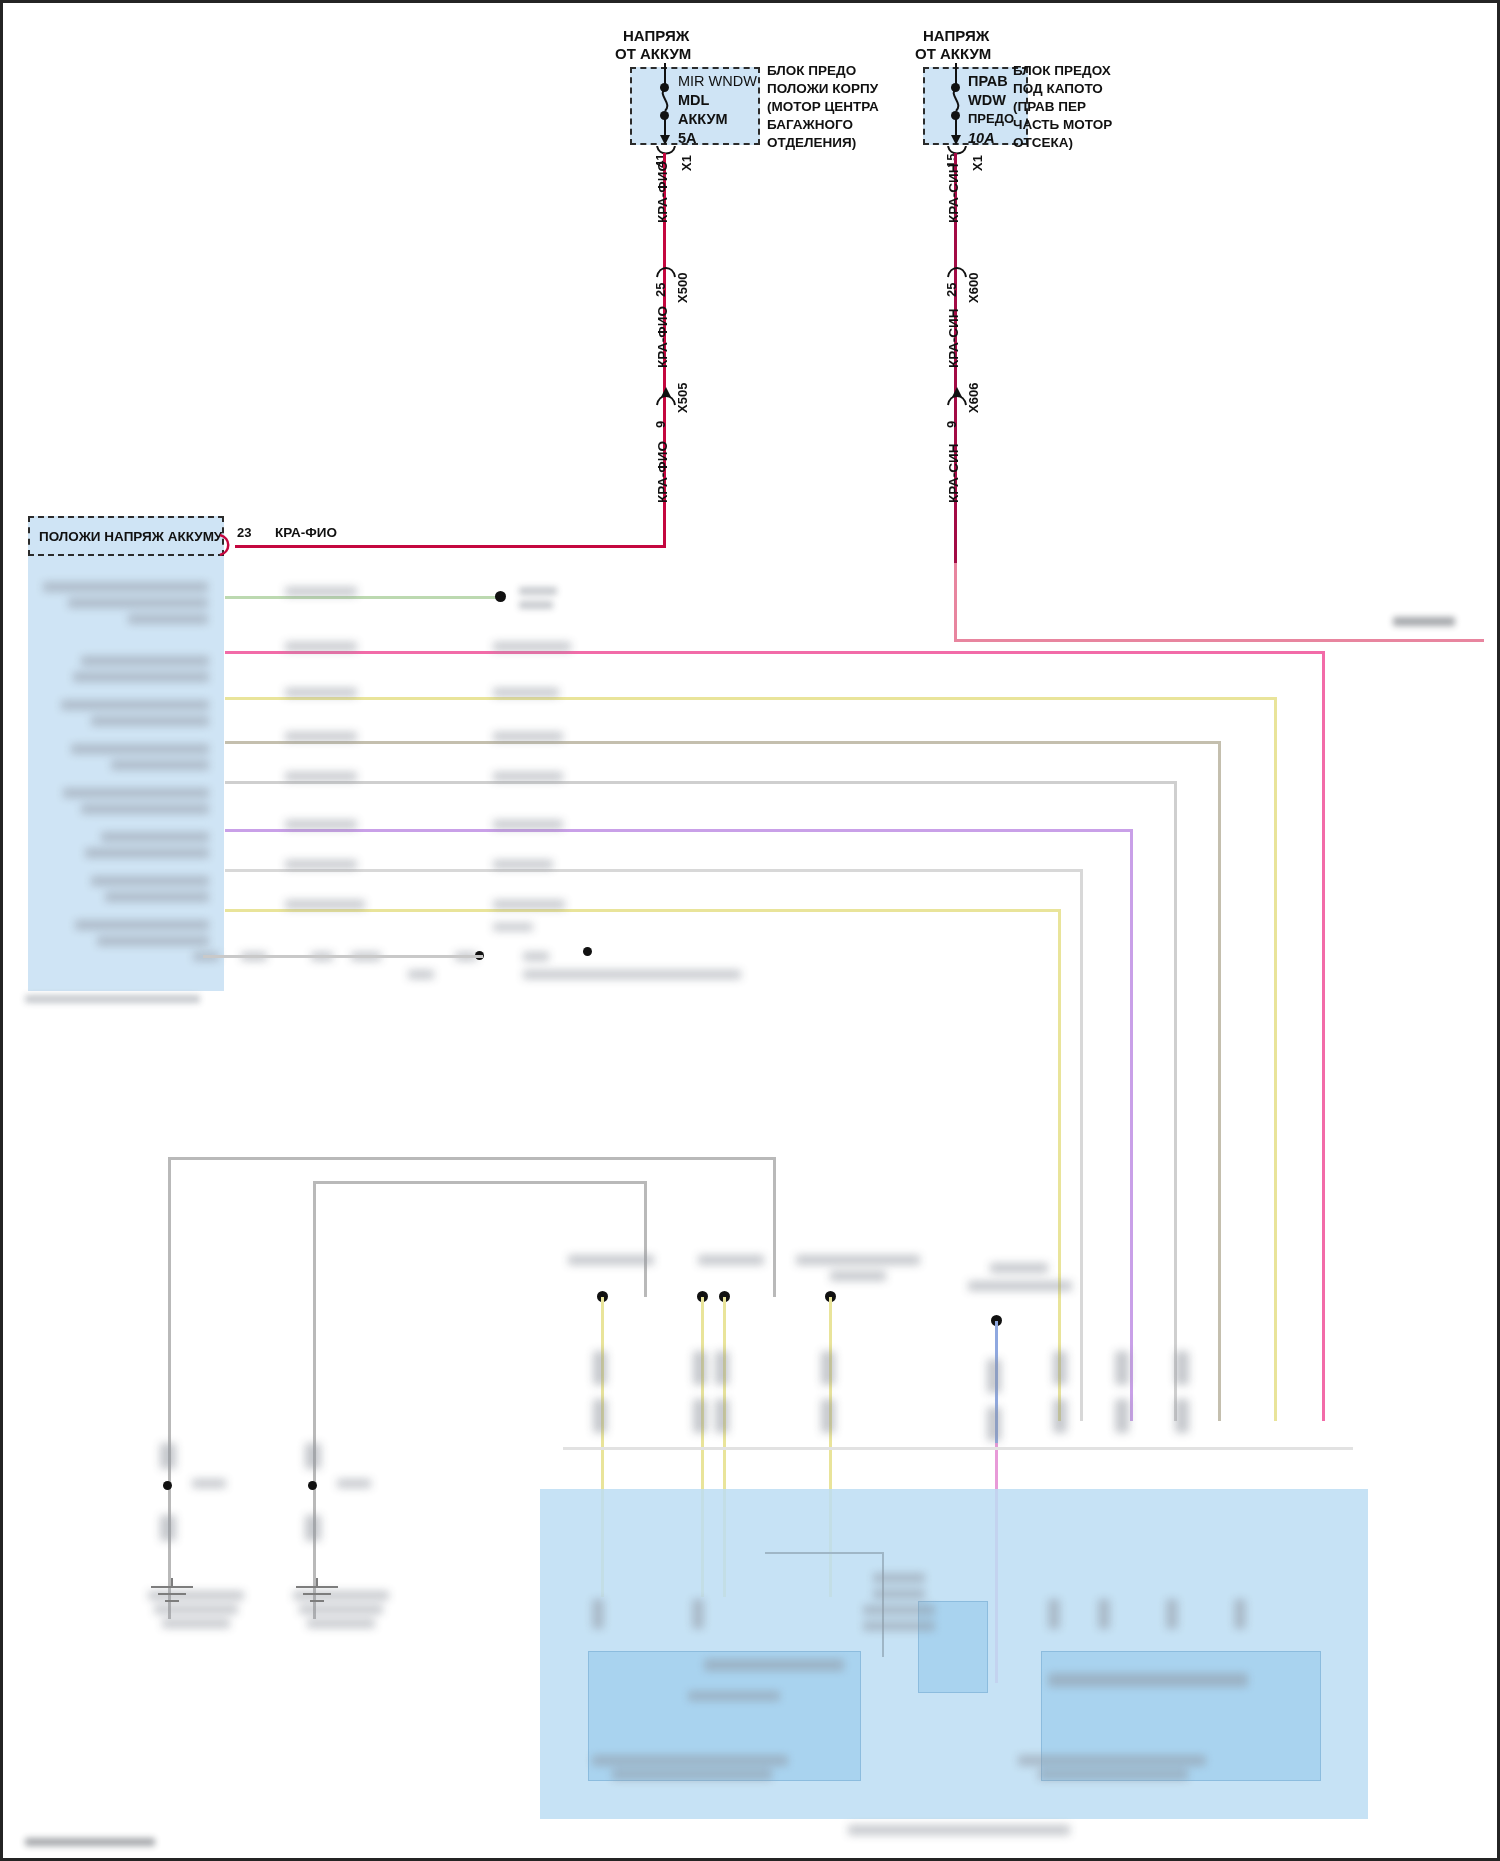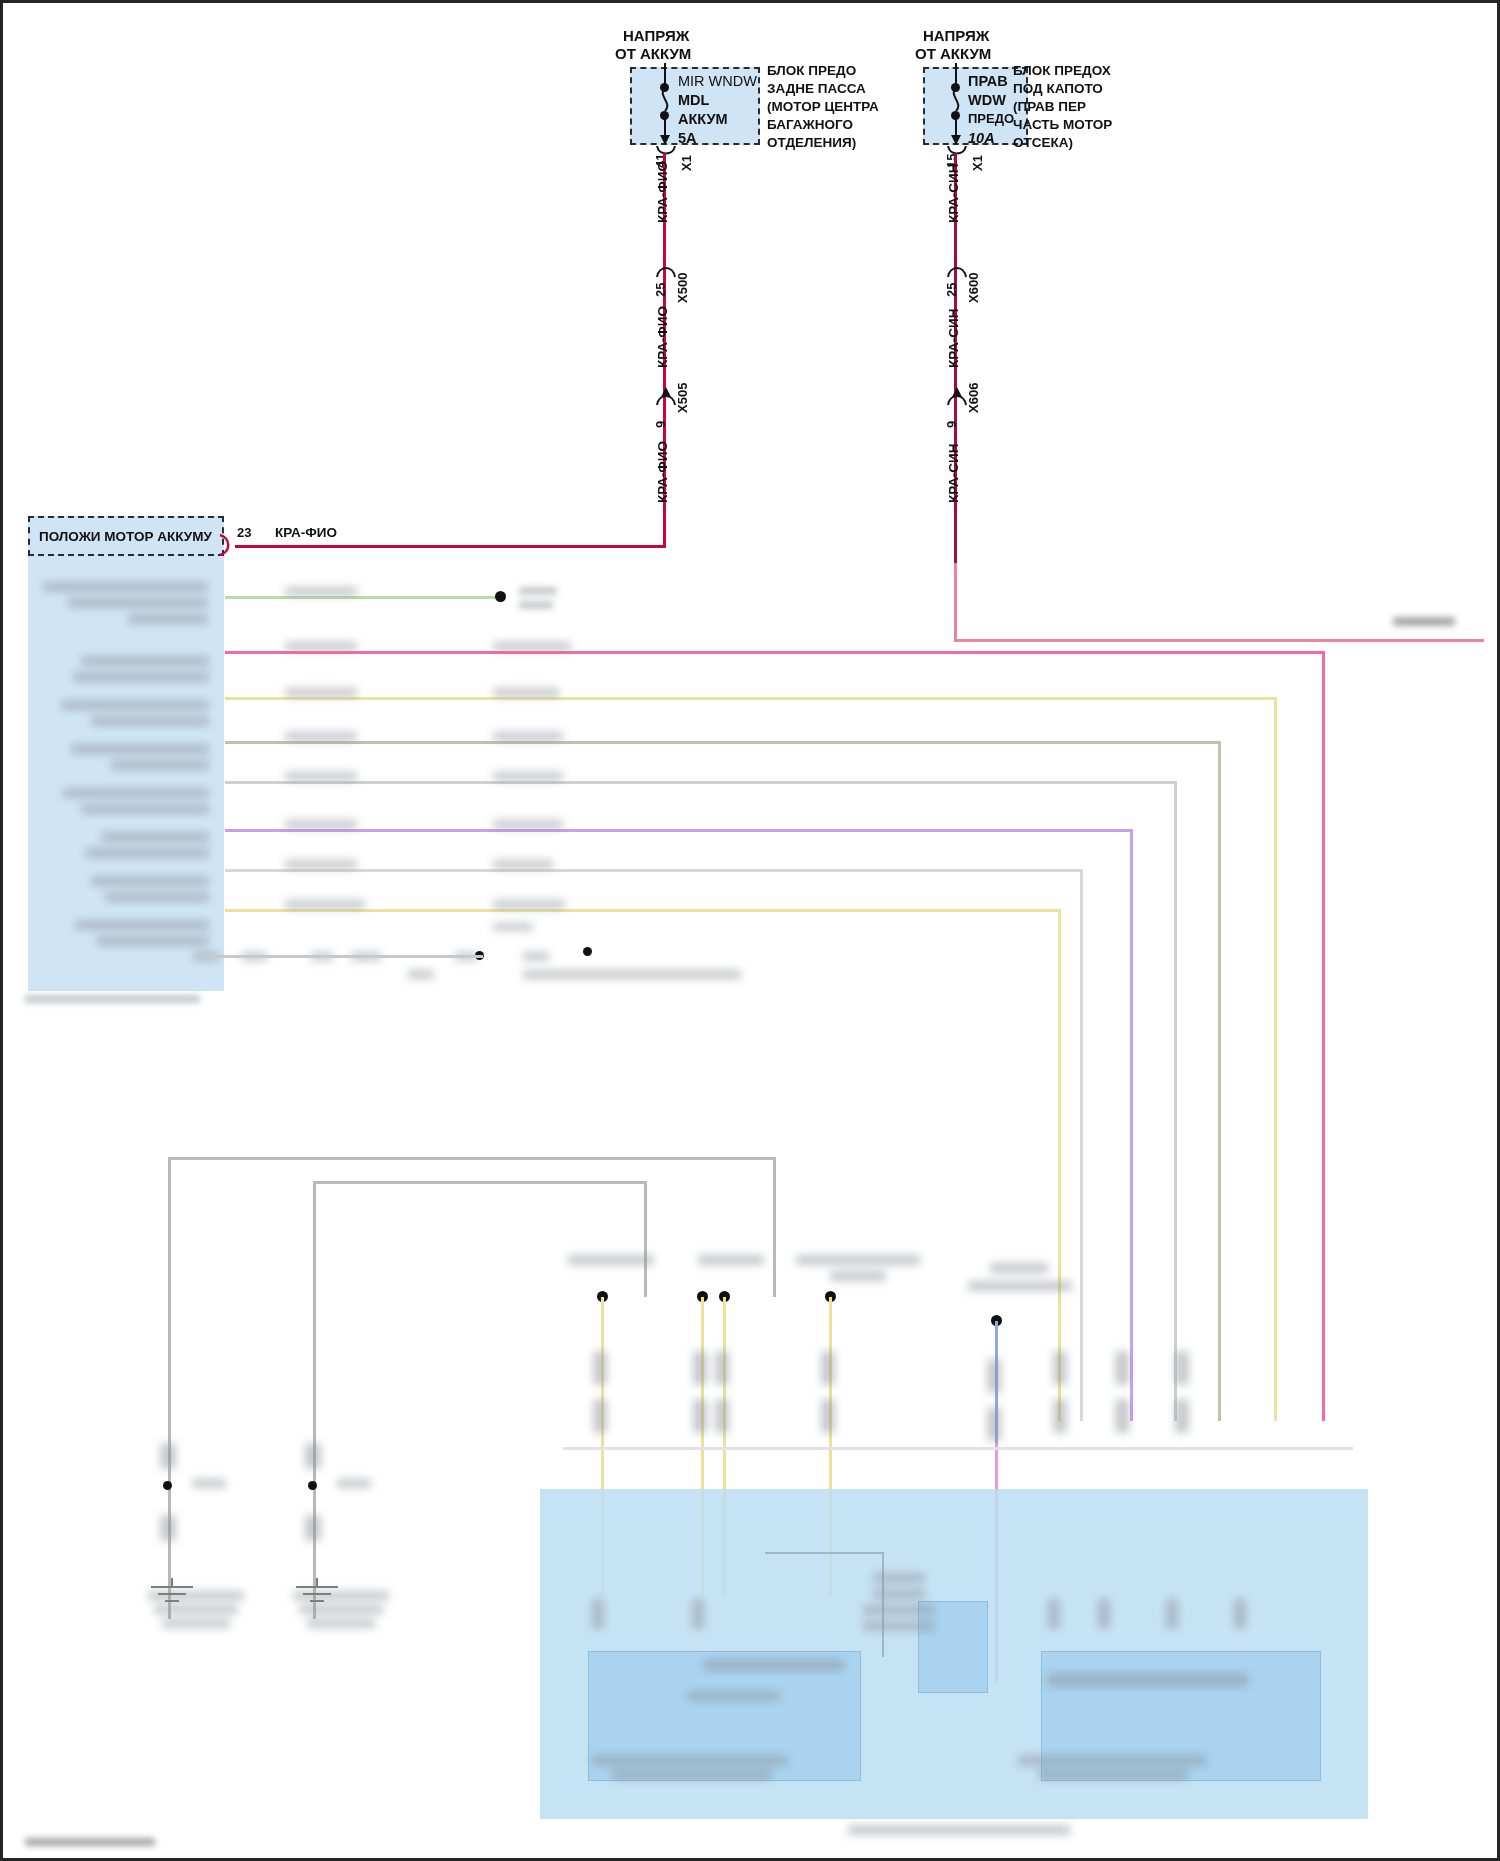--- a/index.html
+++ b/index.html
@@ -119,21 +119,21 @@
     <line x1="9" y1="0" x2="9" y2="20" stroke="#111" stroke-width="2"></line>
     <polygon points="9,28 4,18 14,18" fill="#111"></polygon>
   </svg>
 
   <div class="lbl" style="left:675px; top:70px; font-size:14.5px; font-weight:400;">MIR WNDW</div>
   <div class="lbl" style="left:675px; top:89px; font-size:14.5px; font-weight:700;">MDL</div>
   <div class="lbl" style="left:675px; top:108px; font-size:14.5px; font-weight:700;">АККУМ</div>
   <div class="lbl" style="left:675px; top:127px; font-size:14.5px; font-weight:700;">5A</div>
 
   <div class="lbl" style="left:764px; top:60px; font-size:13.5px; font-weight:700;">БЛОК ПРЕДО</div>
-  <div class="lbl" style="left:764px; top:78px; font-size:13.5px; font-weight:700;">ЗАДНЕ ПАССА</div>
+  <div class="lbl" style="left:764px; top:78px; font-size:13.5px; font-weight:700;">ПОЛОЖИ КОРПУ</div>
   <div class="lbl" style="left:764px; top:96px; font-size:13.5px; font-weight:700;">(МОТОР ЦЕНТРА</div>
   <div class="lbl" style="left:764px; top:114px; font-size:13.5px; font-weight:700;">БАГАЖНОГО</div>
   <div class="lbl" style="left:764px; top:132px; font-size:13.5px; font-weight:700;">ОТДЕЛЕНИЯ)</div>
 
   <svg class="abs" style="left:650px; top:143px;" width="26" height="14">
     <path d="M4 0 C 6 10, 20 10, 22 0" stroke="#111" stroke-width="2" fill="none"></path>
   </svg>
   <div class="lbl-rot" style="left:650px; top:165px; font-size:13px; font-weight:700;">41</div>
   <div class="lbl-rot" style="left:676px; top:168px; font-size:13px; font-weight:700;">X1</div>
 
@@ -209,21 +209,21 @@
     <polygon points="13,2 8,12 18,12" fill="#111"></polygon>
   </svg>
   <div class="lbl-rot" style="left:941px; top:425px; font-size:13px; font-weight:700;">9</div>
   <div class="lbl-rot" style="left:963px; top:410px; font-size:13px; font-weight:700;">X606</div>
 
   <div class="blur" style="left:1390px; top:614px;">
     <div class="bar bar-dk" style="left:0; top:0; width:62px; height:9px;"></div>
   </div>
 
   <div class="module-head" style="left:25px; top:513px; width:196px; height:40px;"></div>
-  <div class="lbl" style="left:36px; top:526px; font-size:13.5px; font-weight:700;">ПОЛОЖИ МОТОР АККУМУ</div>
+  <div class="lbl" style="left:36px; top:526px; font-size:13.5px; font-weight:700;">ПОЛОЖИ НАПРЯЖ АККУМУ</div>
 
   <div class="lbl" style="left:234px; top:522px; font-size:13px; font-weight:700;">23</div>
   <div class="lbl" style="left:272px; top:522px; font-size:13.5px; font-weight:700;">КРА-ФИО</div>
   <svg class="abs" style="left:216px; top:530px;" width="16" height="26">
     <path d="M1 2 C 12 5, 12 19, 1 22" stroke="#c4073f" stroke-width="2.5" fill="none"></path>
   </svg>
 
   <div class="module-body" style="left:25px; top:553px; width:196px; height:435px;"></div>
 
   <div class="blur blur-strong" style="left:30px; top:575px; width:190px; height:400px;">

